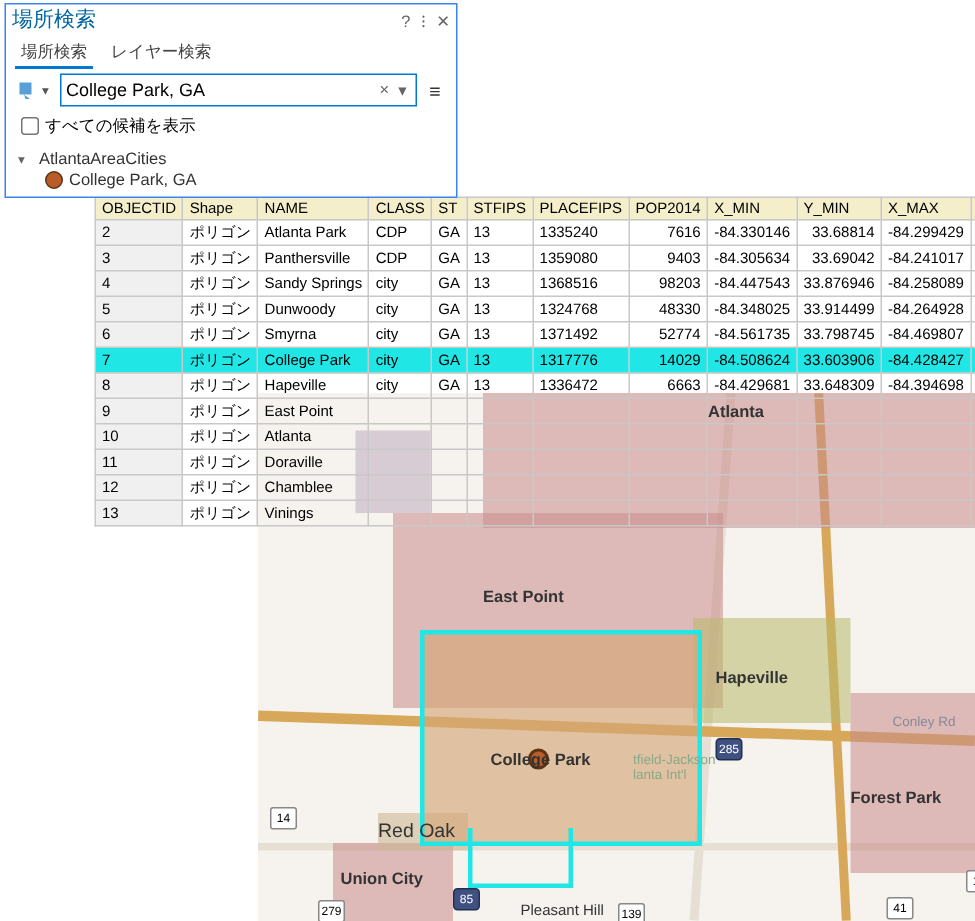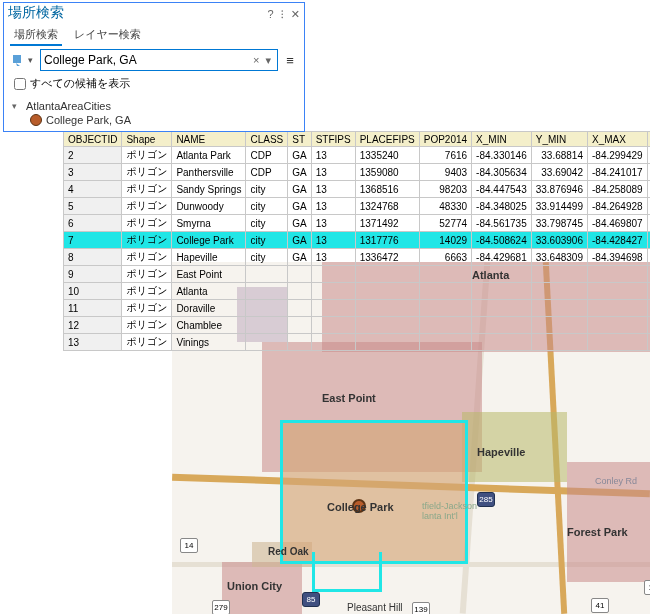--- a/index.html
+++ b/index.html
@@ -313,21 +313,21 @@
   <div class="cp-outline" style="left:140px;top:290px;width:70px;height:40px;border-top:none"></div>
 
   <div class="marker" style="left:180px;top:237px"></div>
 
   <div class="map-label" style="left:300px;top:7px">Atlanta</div>
   <div class="map-label" style="left:150px;top:130px">East Point</div>
   <div class="map-label" style="left:305px;top:184px">Hapeville</div>
   <div class="map-label" style="left:155px;top:239px">College Park</div>
   <div class="map-label" style="left:395px;top:264px">Forest Park</div>
   <div class="map-label" style="left:55px;top:318px">Union City</div>
-  <div class="map-label" style="left:96px;top:284px;font-size:10px;font-weight:bold">Red Oak</div>
+  <div class="map-label" style="left:80px;top:284px;font-size:13px;font-weight:normal">Red Oak</div>
   <div class="map-label" style="left:175px;top:340px;font-size:10px;font-weight:normal">Pleasant Hill</div>
   <div class="map-label" style="left:423px;top:214px;font-size:9px;font-weight:normal;color:#889">Conley Rd</div>
   <div class="arpt" style="left:250px;top:240px"><span>tfield-Jackson</span><br><span>lanta Int'l</span></div>
 
   <div class="shield" style="left:8px;top:276px">14</div>
   <div class="shield i" style="left:305px;top:230px">285</div>
   <div class="shield i" style="left:130px;top:330px">85</div>
   <div class="shield" style="left:472px;top:318px">19</div>
   <div class="shield" style="left:419px;top:336px">41</div>
   <div class="shield" style="left:240px;top:340px">139</div>

